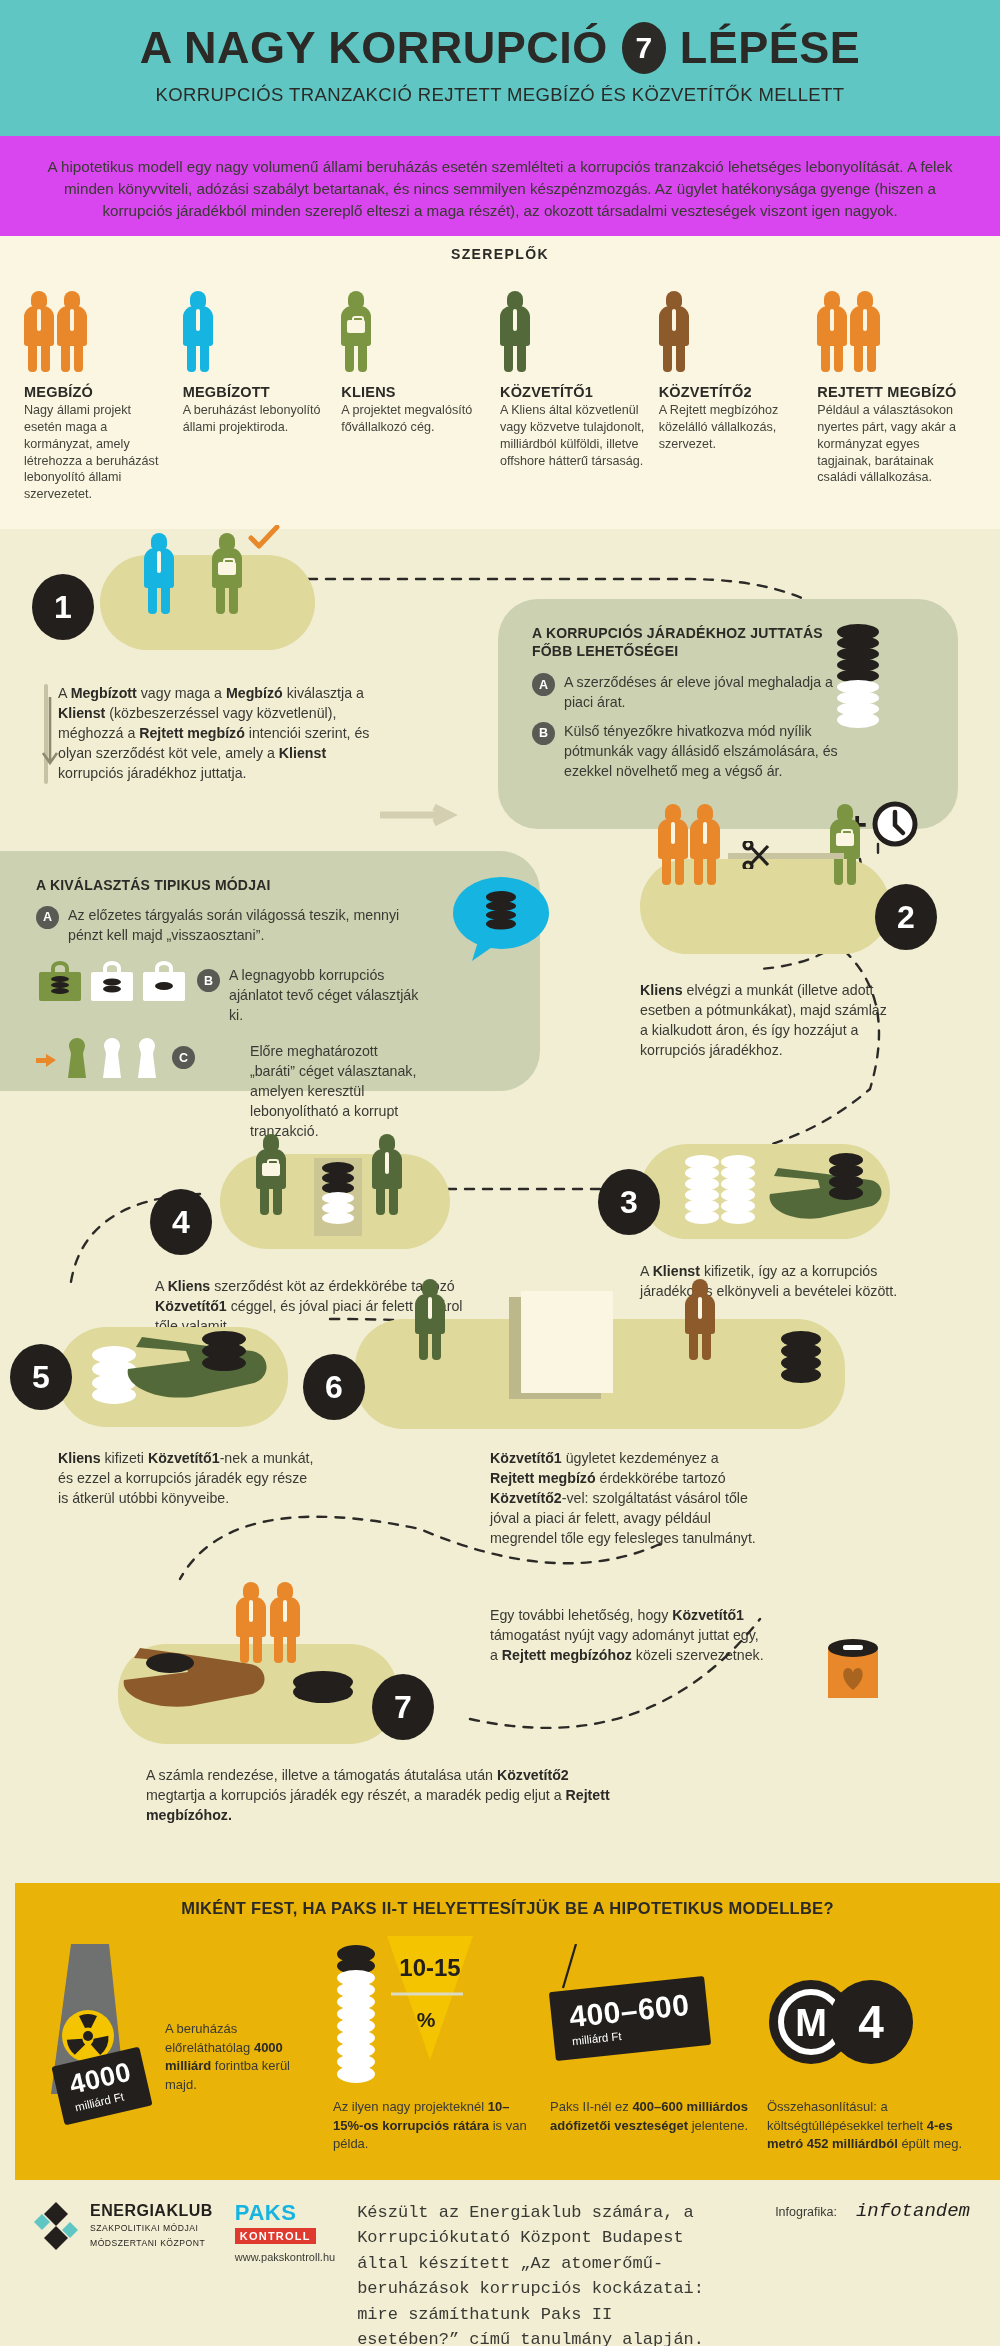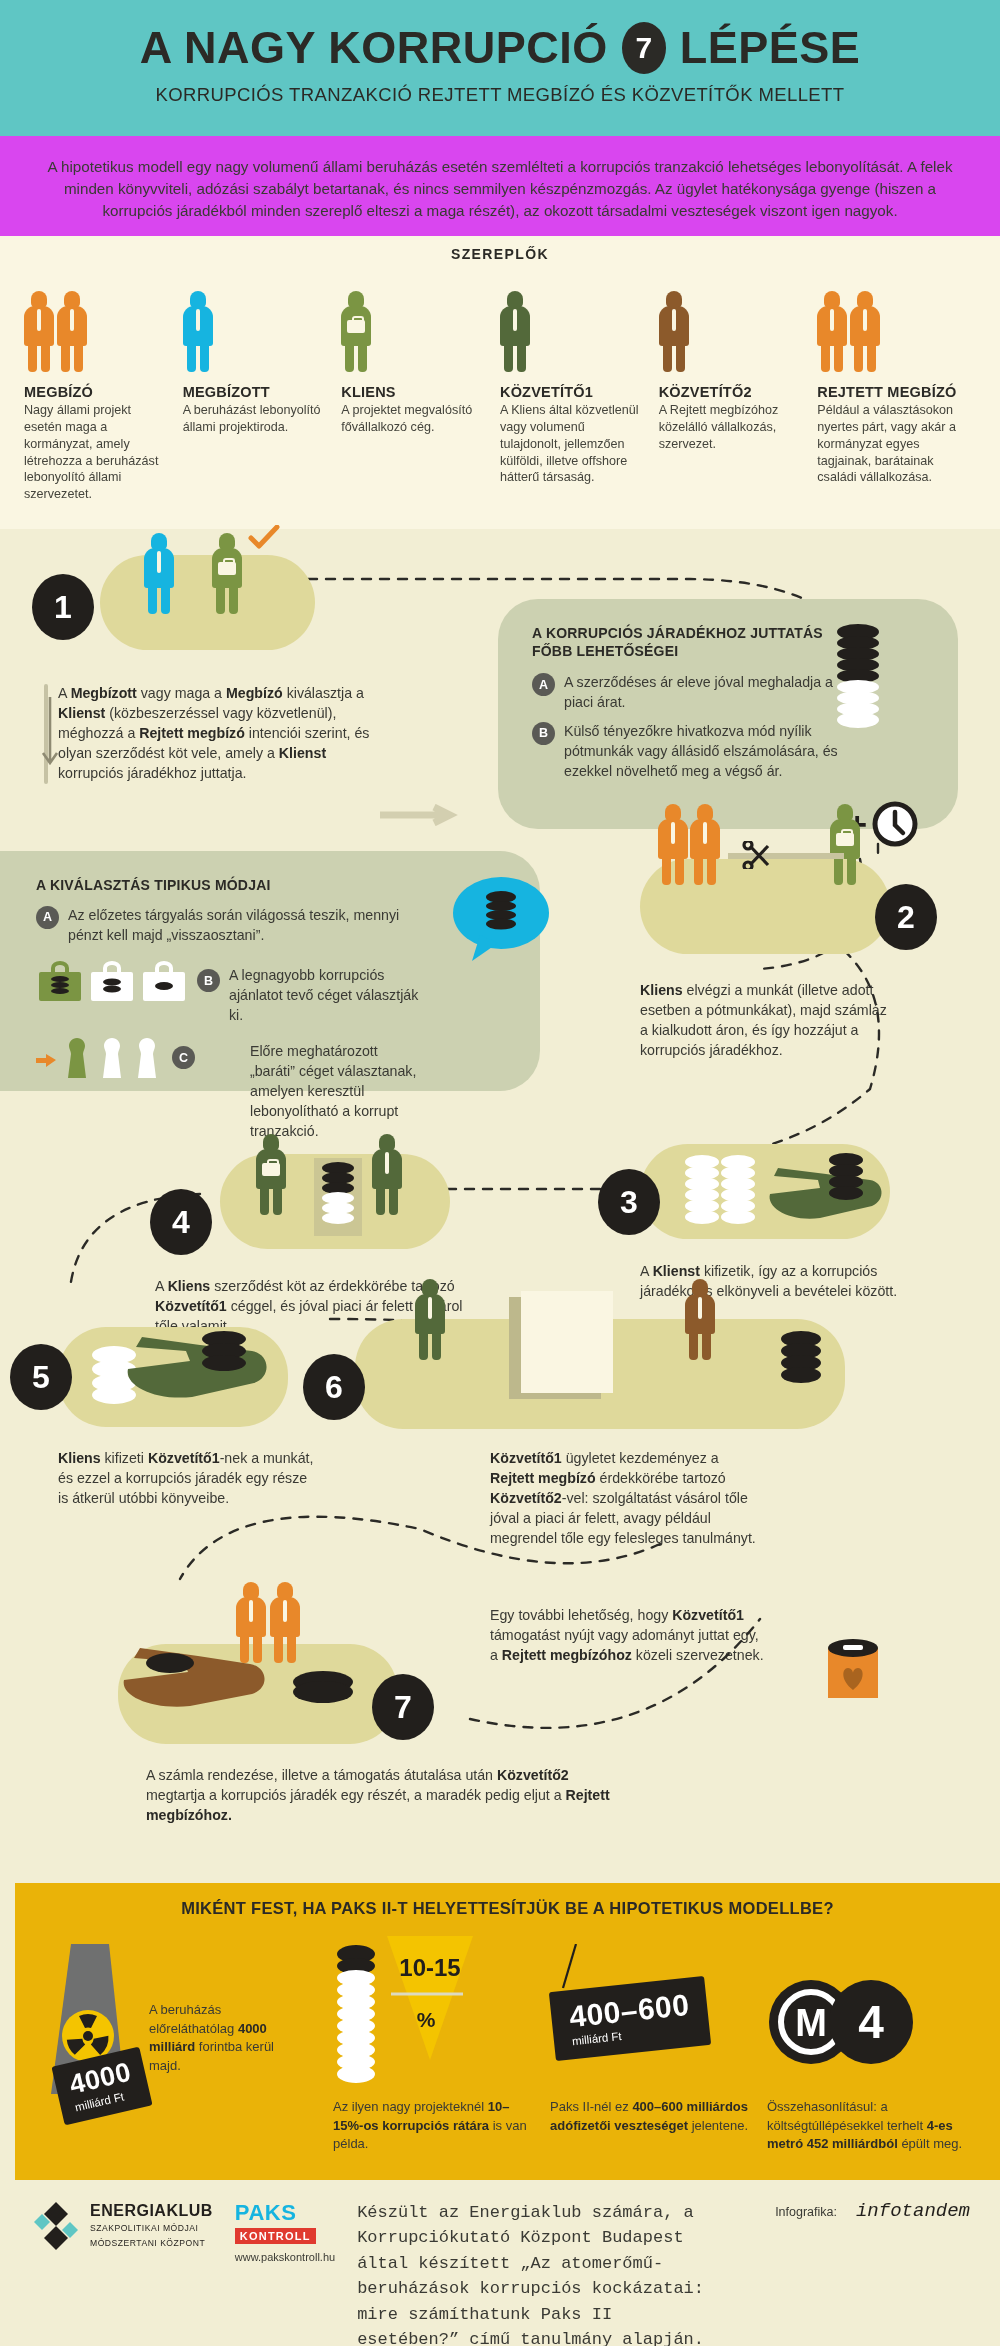--- a/index.html
+++ b/index.html
@@ -188,21 +188,21 @@
           <div class="fig">
             <div class="person c-dgreen">
               <div class="head"></div>
               <div class="body">
                 <div class="tie"></div>
               </div>
               <div class="legs"></div>
             </div>
           </div>
           <h3>KÖZVETÍTŐ1</h3>
-          <p>A Kliens által közvetlenül vagy volumenű tulajdonolt, jellemzően külföldi, illetve offshore hátterű társaság.</p>
+          <p>A Kliens által közvetlenül vagy közvetve tulajdonolt, milliárdból külföldi, illetve offshore hátterű társaság.</p>
         </div>
         <div class="actor">
           <div class="fig">
             <div class="person c-brown">
               <div class="head"></div>
               <div class="body">
                 <div class="tie"></div>
               </div>
               <div class="legs"></div>
             </div>
@@ -583,21 +583,21 @@
     </div>
     <div class="step-num" style="left:372px; top:1145px;">7</div>
     <div class="body-txt" style="position:absolute;left:146px;top:1237px;width:470px;">A számla rendezése, illetve a támogatás átutalása után <b>Közvetítő2</b> megtartja a korrupciós járadék egy részét, a maradék pedig eljut a <b>Rejtett megbízóhoz.</b></div>
   </div>
 
   <div class="paks">
     <h2>MIKÉNT FEST, HA PAKS II-T HELYETTESÍTJÜK BE A HIPOTETIKUS MODELLBE?</h2>
     <div class="paks-cols">
 
       <div class="paks-col" style="flex:1.35;">
-        <div style="display:flex;gap:12px;align-items:center;">
+        <div style="display:flex;gap:28px;align-items:flex-end;">
           <svg width="92" height="150">
             <path d="M26,0 L64,0 L80,150 L6,150 Z" fill="#6f7070"></path>
             <circle cx="43" cy="92" r="26" fill="#f4c400"></circle>
             <g fill="#221f1c" transform="translate(43,92)">
               <circle r="5"></circle>
               <path d="M-3,-8 A9,9 0 0 1 3,-8 L9,-20 A22,22 0 0 0 -9,-20 Z"></path>
               <path d="M5,4 A9,9 0 0 1 1,9 L8,21 A22,22 0 0 0 20,4 Z" transform="rotate(-12)"></path>
               <path d="M-1,9 A9,9 0 0 1 -5,4 L-20,8 A22,22 0 0 0 -9,21 Z" transform="rotate(12)"></path>
             </g>
           </svg>

